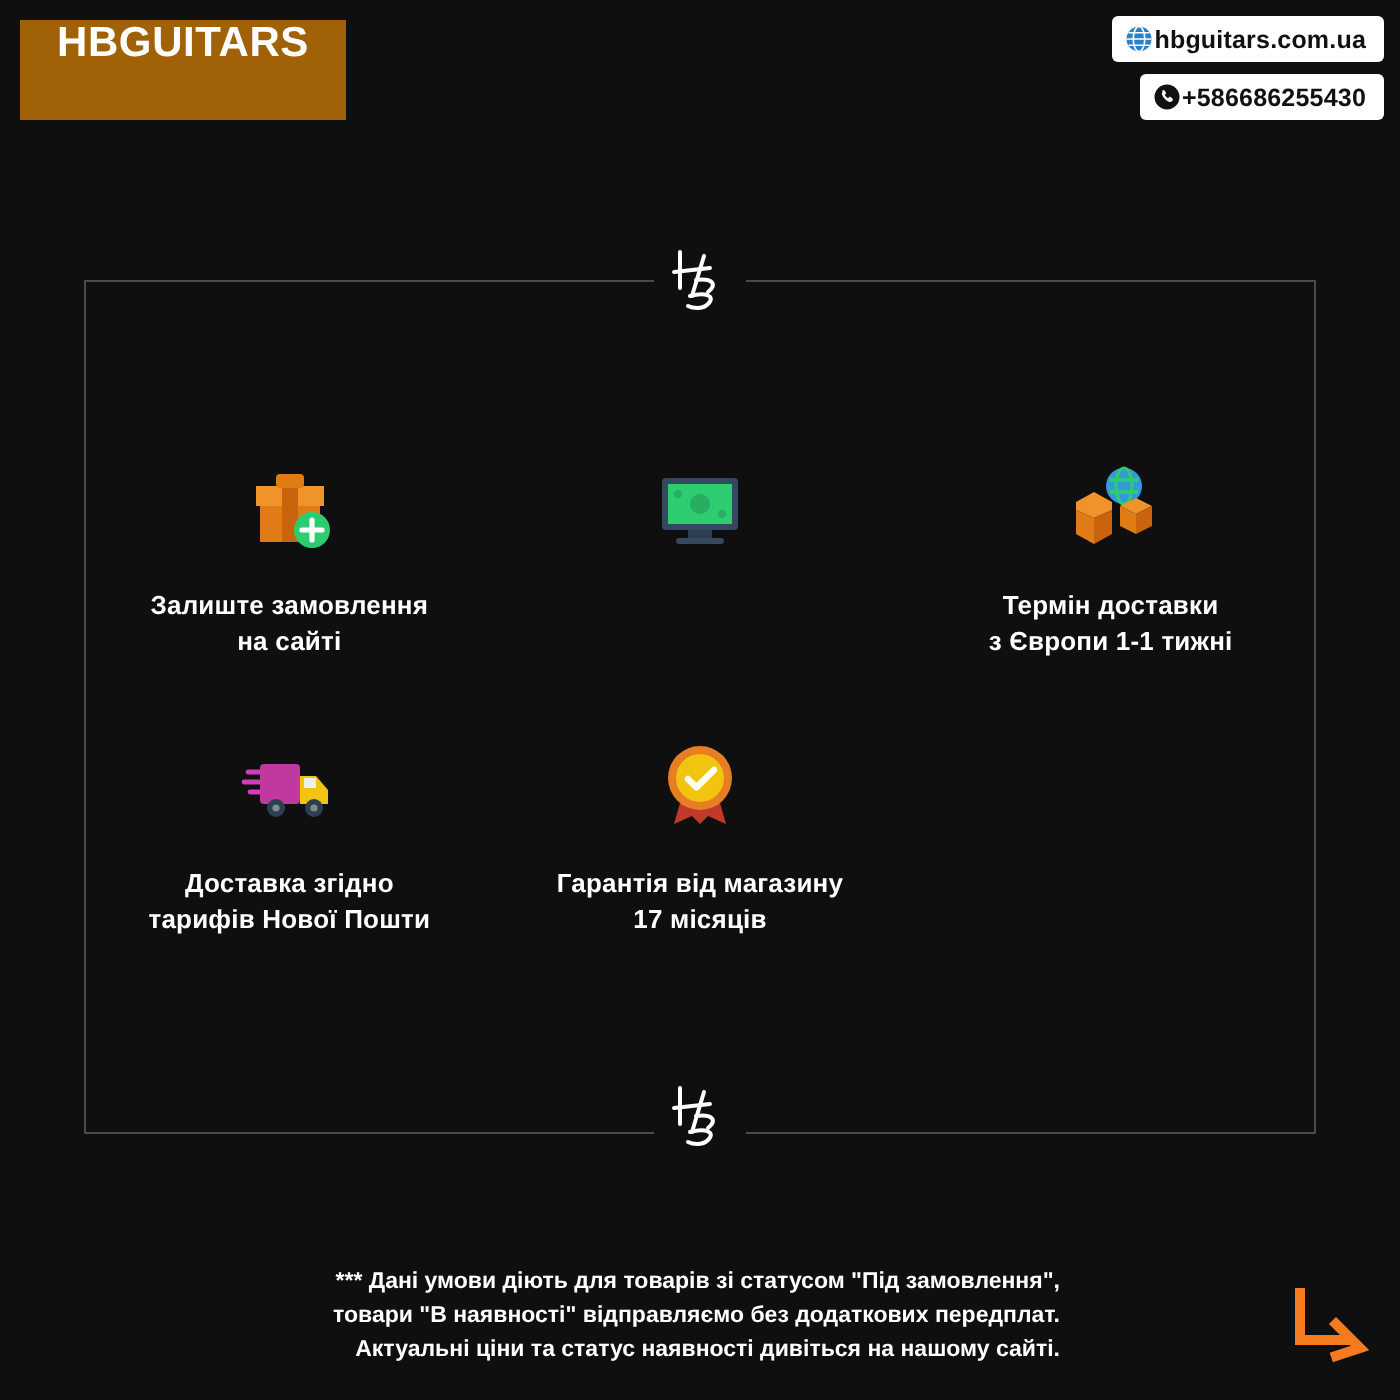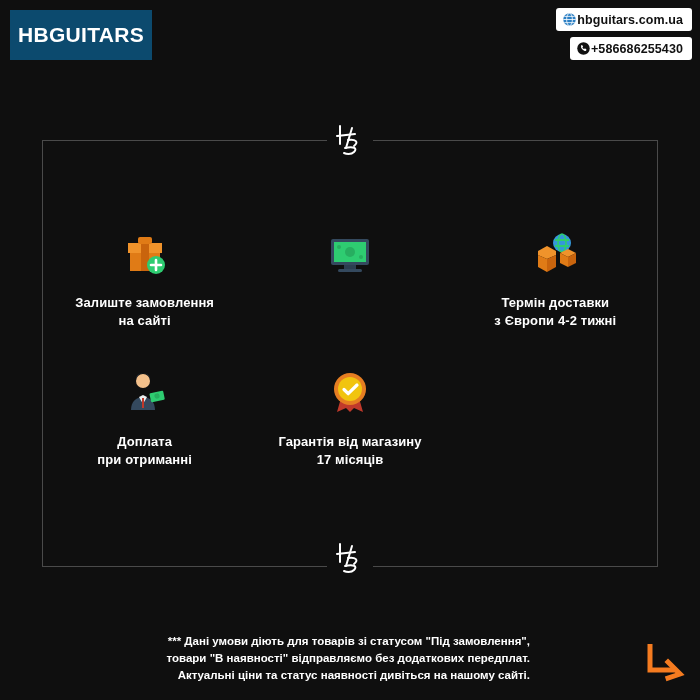--- a/index.html
+++ b/index.html
@@ -12,23 +12,23 @@
   .page {
     position: relative;
     width: 700px; height: 700px;
     background: #0f0f0f;
   }
 
   
   .logo-badge {
     position: absolute;
     left: 10px; top: 10px;
-    width: 142px; height: 50px;
-    background: #0c4a6e;
-    display: flex; align-items: center; justify-content: center;
+    width: 163px; height: 50px;
+    background: #a16207;
+    display: flex; align-items: flex-start; justify-content: center;
   }
   .logo-badge span {
     color: #ffffff;
     font-size: 21px;
     font-weight: bold;
     letter-spacing: 0.3px;
   }
 
   .contact-stack {
     position: absolute;
@@ -199,39 +199,40 @@
           <ellipse cx="32" cy="14" rx="4" ry="9" fill="none" stroke="#2ecc71" stroke-width="1.6"></ellipse>
           <path d="M8 22l9-5 9 5v4l-9 4-9-4z" fill="#f0932b"></path>
           <path d="M8 26v12l9 5V30z" fill="#e07b16"></path>
           <path d="M26 26v12l-9 5V30z" fill="#c9640d"></path>
           <path d="M30 24l8-4 8 4-8 4z" fill="#f0932b"></path>
           <path d="M30 24v10l8 4V28z" fill="#e07b16"></path>
           <path d="M46 24v10l-8 4V28z" fill="#c9640d"></path>
         </svg>
       </div>
       <div class="cap">Термін доставки
-з Європи 4-2 тижні</div>
-    </div>
-
-
-    <div class="cell">
-      <div class="ico">
-        <svg width="50" height="50" viewBox="0 0 50 50">
-          <circle cx="23" cy="13" r="7" fill="#f3c08b"></circle>
-          <path d="M16 12a7 7 0 0 1 14 0c0-5-3-7-7-7s-7 2-7 7z" fill="#2c3e50"></path>
-          <path d="M11 42c0-8 5-13 12-13s12 5 12 13z" fill="#34495e"></path>
-          <path d="M19 29l4 7 4-7-4-2z" fill="#ecf0f1"></path>
-          <path d="M22 30h2v10h-2z" fill="#c0392b"></path>
-          <rect x="30" y="24" width="14" height="9" rx="1" fill="#2ecc71" transform="rotate(-12 37 28)"></rect>
-          <circle cx="37" cy="28" r="2.6" fill="#27ae60" transform="rotate(-12 37 28)"></circle>
-        </svg>
-      </div>
-      <div class="cap">Доплата
-при отриманні</div>
-    </div>
+з Європи 1-1 тижні</div>
+    </div>
+
+    <div class="cell">
+      <div class="ico">
+        <svg width="50" height="50" viewBox="0 0 50 50">
+          <path d="M4 18h6M2 23h8M5 28h6" stroke="#cf3dbe" stroke-width="2.4" stroke-linecap="round"></path>
+          <rect x="10" y="14" width="20" height="20" rx="2" fill="#c0399f"></rect>
+          <path d="M30 20h8l6 7v7H30z" fill="#f1c40f"></path>
+          <rect x="32" y="21" width="6" height="5" fill="#ecf0f1"></rect>
+          <circle cx="18" cy="36" r="4.5" fill="#2c3e50"></circle>
+          <circle cx="18" cy="36" r="1.8" fill="#7f8c8d"></circle>
+          <circle cx="37" cy="36" r="4.5" fill="#2c3e50"></circle>
+          <circle cx="37" cy="36" r="1.8" fill="#7f8c8d"></circle>
+        </svg>
+      </div>
+      <div class="cap">Доставка згідно
+тарифів Нової Пошти</div>
+    </div>
+
 
     <div class="cell">
       <div class="ico">
         <svg width="50" height="50" viewBox="0 0 50 50">
           <path d="M16 30l-4 14 9-4 4 4 4-4 9 4-4-14z" fill="#c0392b"></path>
           <circle cx="25" cy="21" r="16" fill="#e67e22"></circle>
           <circle cx="25" cy="21" r="12" fill="#f1c40f"></circle>
           <path d="M19 21.5l4.2 4.2L32 17" stroke="#ffffff" stroke-width="3.2" fill="none" stroke-linecap="round" stroke-linejoin="round"></path>
         </svg>
       </div>

